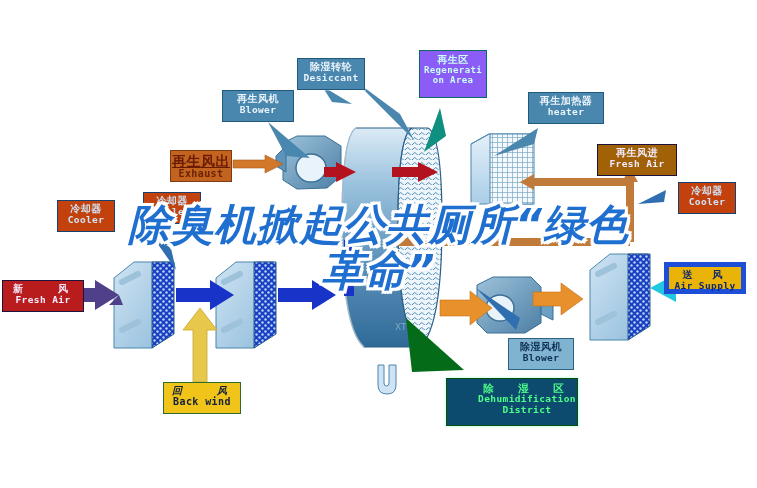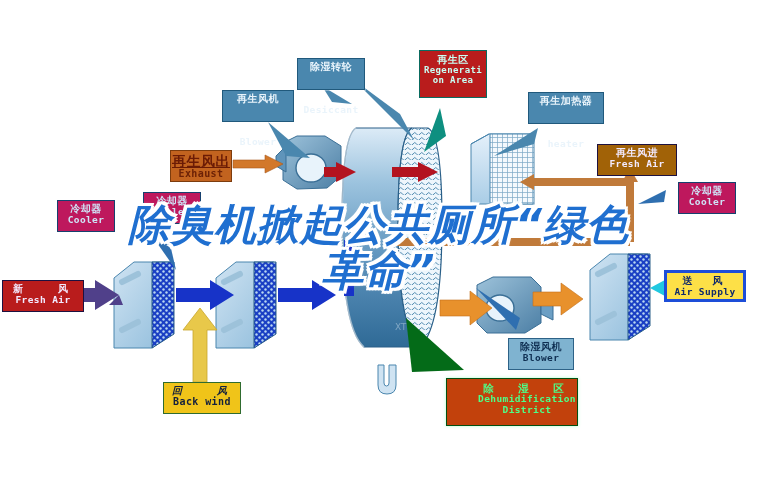--- a/index.html
+++ b/index.html
@@ -13,57 +13,57 @@
        line-height:1.08;white-space:nowrap;z-index:40;}
   .lbl .cn{display:block;font-family:"DejaVu Sans","Liberation Sans",sans-serif;
            font-weight:bold;letter-spacing:.5px;}
   .lbl .en{display:block;font-family:"DejaVu Sans Mono","Liberation Mono",monospace;
            font-weight:bold;letter-spacing:.4px;}
 
   
   .lbl.blue{background:#4a87ae;border:1px solid #20597c;color:#eaf4fb;
             box-shadow:0 0 0 1px rgba(255,255,255,.35);}
   .lbl.blue .cn{font-size:10px;}
-  .lbl.blue .en{font-size:9.5px;margin-top:32px;}
+  .lbl.blue .en{font-size:9.5px;}
 
   
   .lbl.blue2{background:#7fb3d0;border:1px solid #2d6287;color:#0f2f52;}
   .lbl.blue2 .cn{font-size:10px;}
   .lbl.blue2 .en{font-size:9.5px;}
 
-  .lbl.cooler{background:#be185d;border:1px solid #16406e;color:#cfe4f7;}
+  .lbl.cooler{background:#c2410c;border:1px solid #16406e;color:#cfe4f7;}
   .lbl.cooler .cn{font-size:10px;}
   .lbl.cooler .en{font-size:9.5px;}
 
-  .lbl.teal{background:#b91c1c;border:1px solid #0a6b60;color:#c9fff4;}
+  .lbl.teal{background:#8b5cf6;border:1px solid #0a6b60;color:#c9fff4;}
   .lbl.teal .cn{font-size:10px;}
   .lbl.teal .en{font-size:9px;}
 
   .lbl.purple{background:#b91c1c;border:1px solid #1d1140;color:#f2eaff;}
   .lbl.purple .cn{font-size:10px;letter-spacing:5px;}
   .lbl.purple .en{font-size:9.5px;}
 
   .lbl.purple2{background:#a16207;border:1px solid #1d1140;color:#f2eaff;}
   .lbl.purple2 .cn{font-size:10px;}
   .lbl.purple2 .en{font-size:9.5px;}
 
   .lbl.orange{background:#c2631f;border:1px solid #7d3c0d;color:#5e1b08;}
   .lbl.orange .cn{font-size:14px;color:#6b1b05;text-decoration:underline;}
   .lbl.orange .en{font-size:10px;color:#6d2206;}
 
   .lbl.yellow{background:#f0c419;border:1px solid #2f6b2f;color:#14213d;}
   .lbl.yellow .cn{font-size:10px;letter-spacing:5px;font-style:italic;}
   .lbl.yellow .en{font-size:10px;}
 
-  .lbl.green{background:#c2410c;border:1px solid #024f11;color:#4dff88;
+  .lbl.green{background:#0c4a6e;border:1px solid #024f11;color:#4dff88;
              box-shadow:0 0 3px rgba(80,255,140,.45);padding-left:30px;}
   .lbl.green .cn{font-size:10.5px;letter-spacing:7px;}
   .lbl.green .en{font-size:9.5px;}
 
-  .lbl.cyan{background:#fde047;border:3px solid #1d4ed8;color:#102a6b;margin-top:8px;}
+  .lbl.cyan{background:#eab308;border:5px solid #1d4ed8;color:#102a6b;}
   .lbl.cyan .cn{font-size:10px;letter-spacing:5px;}
   .lbl.cyan .en{font-size:9.5px;}
 
   
   #headline{position:absolute;left:0;top:202px;width:757px;z-index:60;
             text-align:center;pointer-events:none;}
   #headline .ln{display:block;font-family:"DejaVu Sans","Liberation Sans",sans-serif;
        font-weight:bold;font-style:italic;font-size:42px;line-height:46px;
        color:#1f6fd0;letter-spacing:1px;
        text-shadow:

